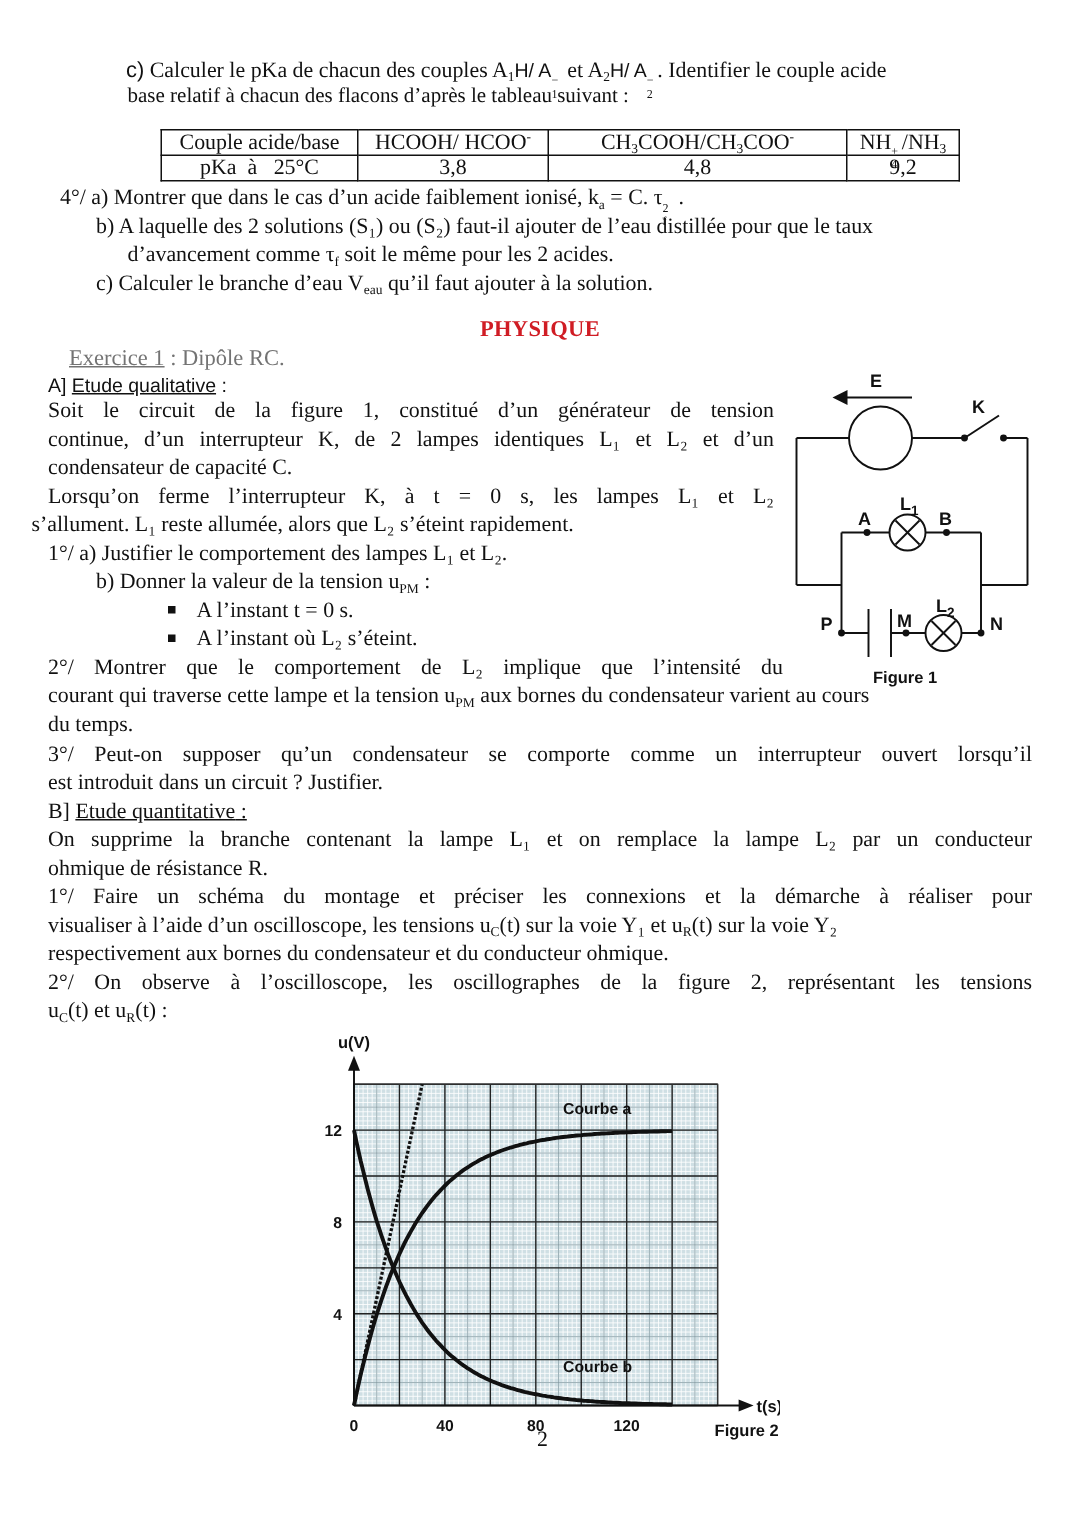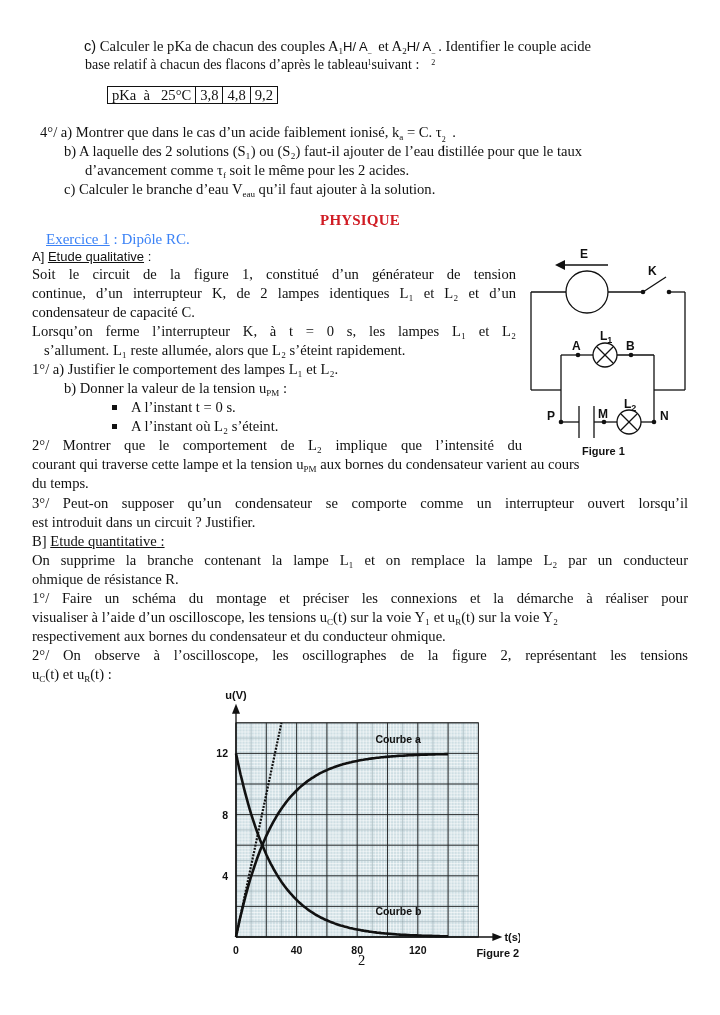--- a/index.html
+++ b/index.html
@@ -1,21 +1,21 @@
 <!DOCTYPE html>
 <html><head>
 <meta charset="utf-8">
 <style>
   html, body { margin:0; padding:0; background:#ffffff; }
   body { width:720px; height:1015px; position:relative; overflow:hidden;
          font-family:"Liberation Serif", serif; font-size:14.6px; color:#111; }
   .ln { position:absolute; white-space:nowrap; line-height:17px; }
   .just { text-align:justify; text-align-last:justify; white-space:normal; }
   .sans { font-family:"Liberation Sans", sans-serif; }
-  .red { color:#3b82f6; }
+  .red { color:#737373; }
   .u { text-decoration:underline; }
   sub, sup { font-size:9px; line-height:0; }
   sub { vertical-align:-3px; }
   sup { vertical-align:5px; }
   .ss { display:inline-block; position:relative; width:7px; font-size:8px; }
   .ss .t { position:absolute; top:-6px; left:0; }
   .ss .b { position:absolute; top:3px; left:0; }
   table.pk { position:absolute; left:107px; top:86px; border-collapse:collapse; }
   table.pk td { border:1.2px solid #111; padding:0 4px; height:16px; line-height:16px;
                 font-size:14.6px; text-align:center; white-space:nowrap; }
@@ -28,20 +28,26 @@
 <body>
 
 <div class="ln" style="left:64px; top:38px;margin-left:20px;">
   <span class="sans">c)</span>
   <span>Calculer le pKa de chacun des couples A</span><sub>1</sub><span class="sans" style="font-size:13px">H/ A</span><span class="ss"><span class="t">−</span><span class="b">1</span></span><span> et A</span><sub>2</sub><span class="sans" style="font-size:13px">H/ A</span><span class="ss"><span class="t">−</span><span class="b">2</span></span><span>.  Identifier le couple acide</span>
 </div>
 <div class="ln" style="left:85px; top:56px; font-size:14px;">base relatif à chacun des flacons  d’après le tableau suivant :</div>
 
 <table class="pk">
   <tbody>
+      <tr>
+    <td style="width:122px">Couple acide/base</td>
+    <td style="width:118px">HCOOH/ HCOO<sup>-</sup></td>
+    <td style="width:190px">CH<sub>3</sub>COOH/CH<sub>3</sub>COO<sup>-</sup></td>
+    <td style="width:66px">NH<span class="ss"><span class="t">+</span><span class="b">4</span></span>/NH<sub>3</sub></td>
+  </tr>
   <tr>
     <td style="white-space:pre">pKa  à   25°C</td>
     <td>3,8</td>
     <td>4,8</td>
     <td>9,2</td>
   </tr>
 </tbody>
   </table>
 
 <div class="ln" style="left:40px; top:124px;">
@@ -66,21 +72,21 @@
   <span class="u">Exercice 1</span><span> : Dipôle RC.</span>
 </div>
 <div class="ln sans" style="left:32px; top:248px; font-size:13px;">
   <span>A] </span><span class="u">Etude qualitative</span><span> :</span>
 </div>
 
 <div class="ln just" style="left:32px; top:266px; width:484px;">Soit le circuit de la figure 1, constitué d’un générateur de tension</div>
 <div class="ln just" style="left:32px; top:285px; width:484px;">continue, d’un interrupteur K, de 2 lampes identiques L₁ et L₂ et d’un</div>
 <div class="ln" style="left:32px; top:304px;">condensateur de capacité C.</div>
 <div class="ln just" style="left:32px; top:323px; width:484px;">Lorsqu’on ferme l’interrupteur K, à t = 0 s, les lampes L₁ et L₂</div>
-<div class="ln" style="left:44px; top:342px;">s’allument. L₁ reste allumée, alors que L₂ s’éteint rapidement.</div>
+<div class="ln" style="left:21px; top:342px;">s’allument. L₁ reste allumée, alors que L₂ s’éteint rapidement.</div>
 
 <div class="ln" style="left:32px; top:361px;">1°/ a) Justifier le comportement des lampes L₁ et L₂.</div>
 <div class="ln" style="left:64px; top:380px;">
   <span>b)  Donner la valeur de la tension u</span><sub>PM</sub><span> :</span>
 </div>
 <div class="ln" style="left:112px; top:399px;">
   <span class="bullet"></span><span>A l’instant t = 0 s.</span>
 </div>
 <div class="ln" style="left:112px; top:418px;">
   <span class="bullet"></span><span>A l’instant où L₂ s’éteint.</span>

